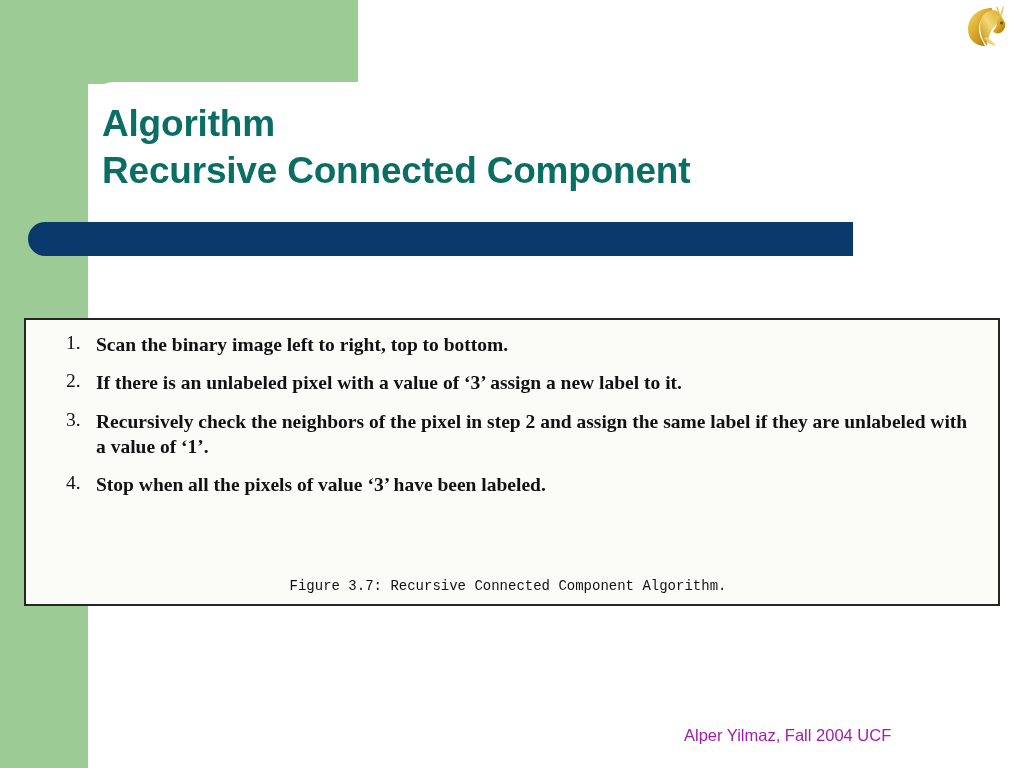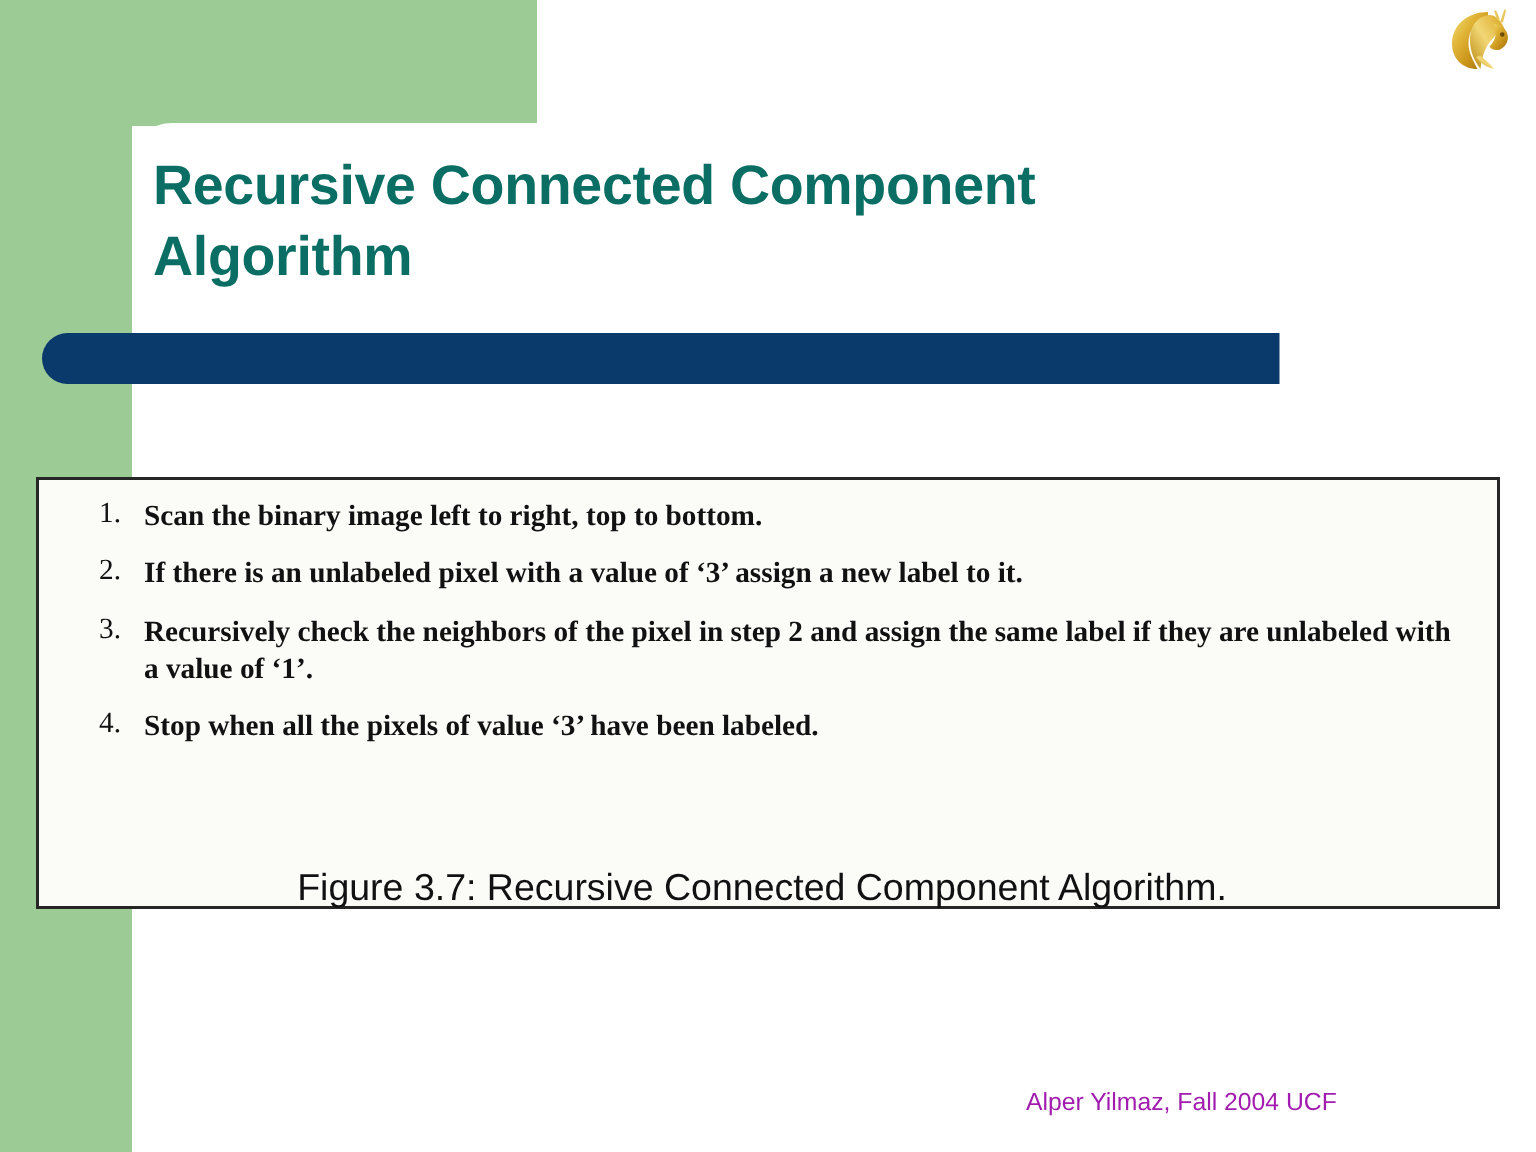--- a/index.html
+++ b/index.html
@@ -110,22 +110,22 @@
     line-height: 1.30;
     font-weight: bold;
   }
 
   .figure-caption {
     position: absolute;
     left: 0;
     right: 0;
     top: 258px;
     text-align: center;
-    font-family: Liberation Sans, sans-serif;
-    font-size: 25px;
+    font-family: Liberation Mono, monospace;
+    font-size: 14px;
     color: #111111;
     padding-right: 8px;
   }
 
   
   .footer {
     position: absolute;
     left: 684px;
     top: 726px;
     color: #a21caf;
@@ -146,22 +146,22 @@
 <body>
 
 <div class="slide">
 
   <div class="green-band-top"></div>
   <div class="green-band-left"></div>
 
   <div class="white-panel"></div>
 
   <div class="title">
+    <div>Algorithm</div>
     <div>Recursive Connected Component</div>
-    <div>Algorithm</div>
   </div>
 
   <div class="navy-bar"></div>
 
   <div class="figure-box">
     <div class="steps">
 
       <div class="step">
         <span class="step-num">1.</span>
         <span class="step-text">Scan the binary image left to right, top to bottom.</span>

